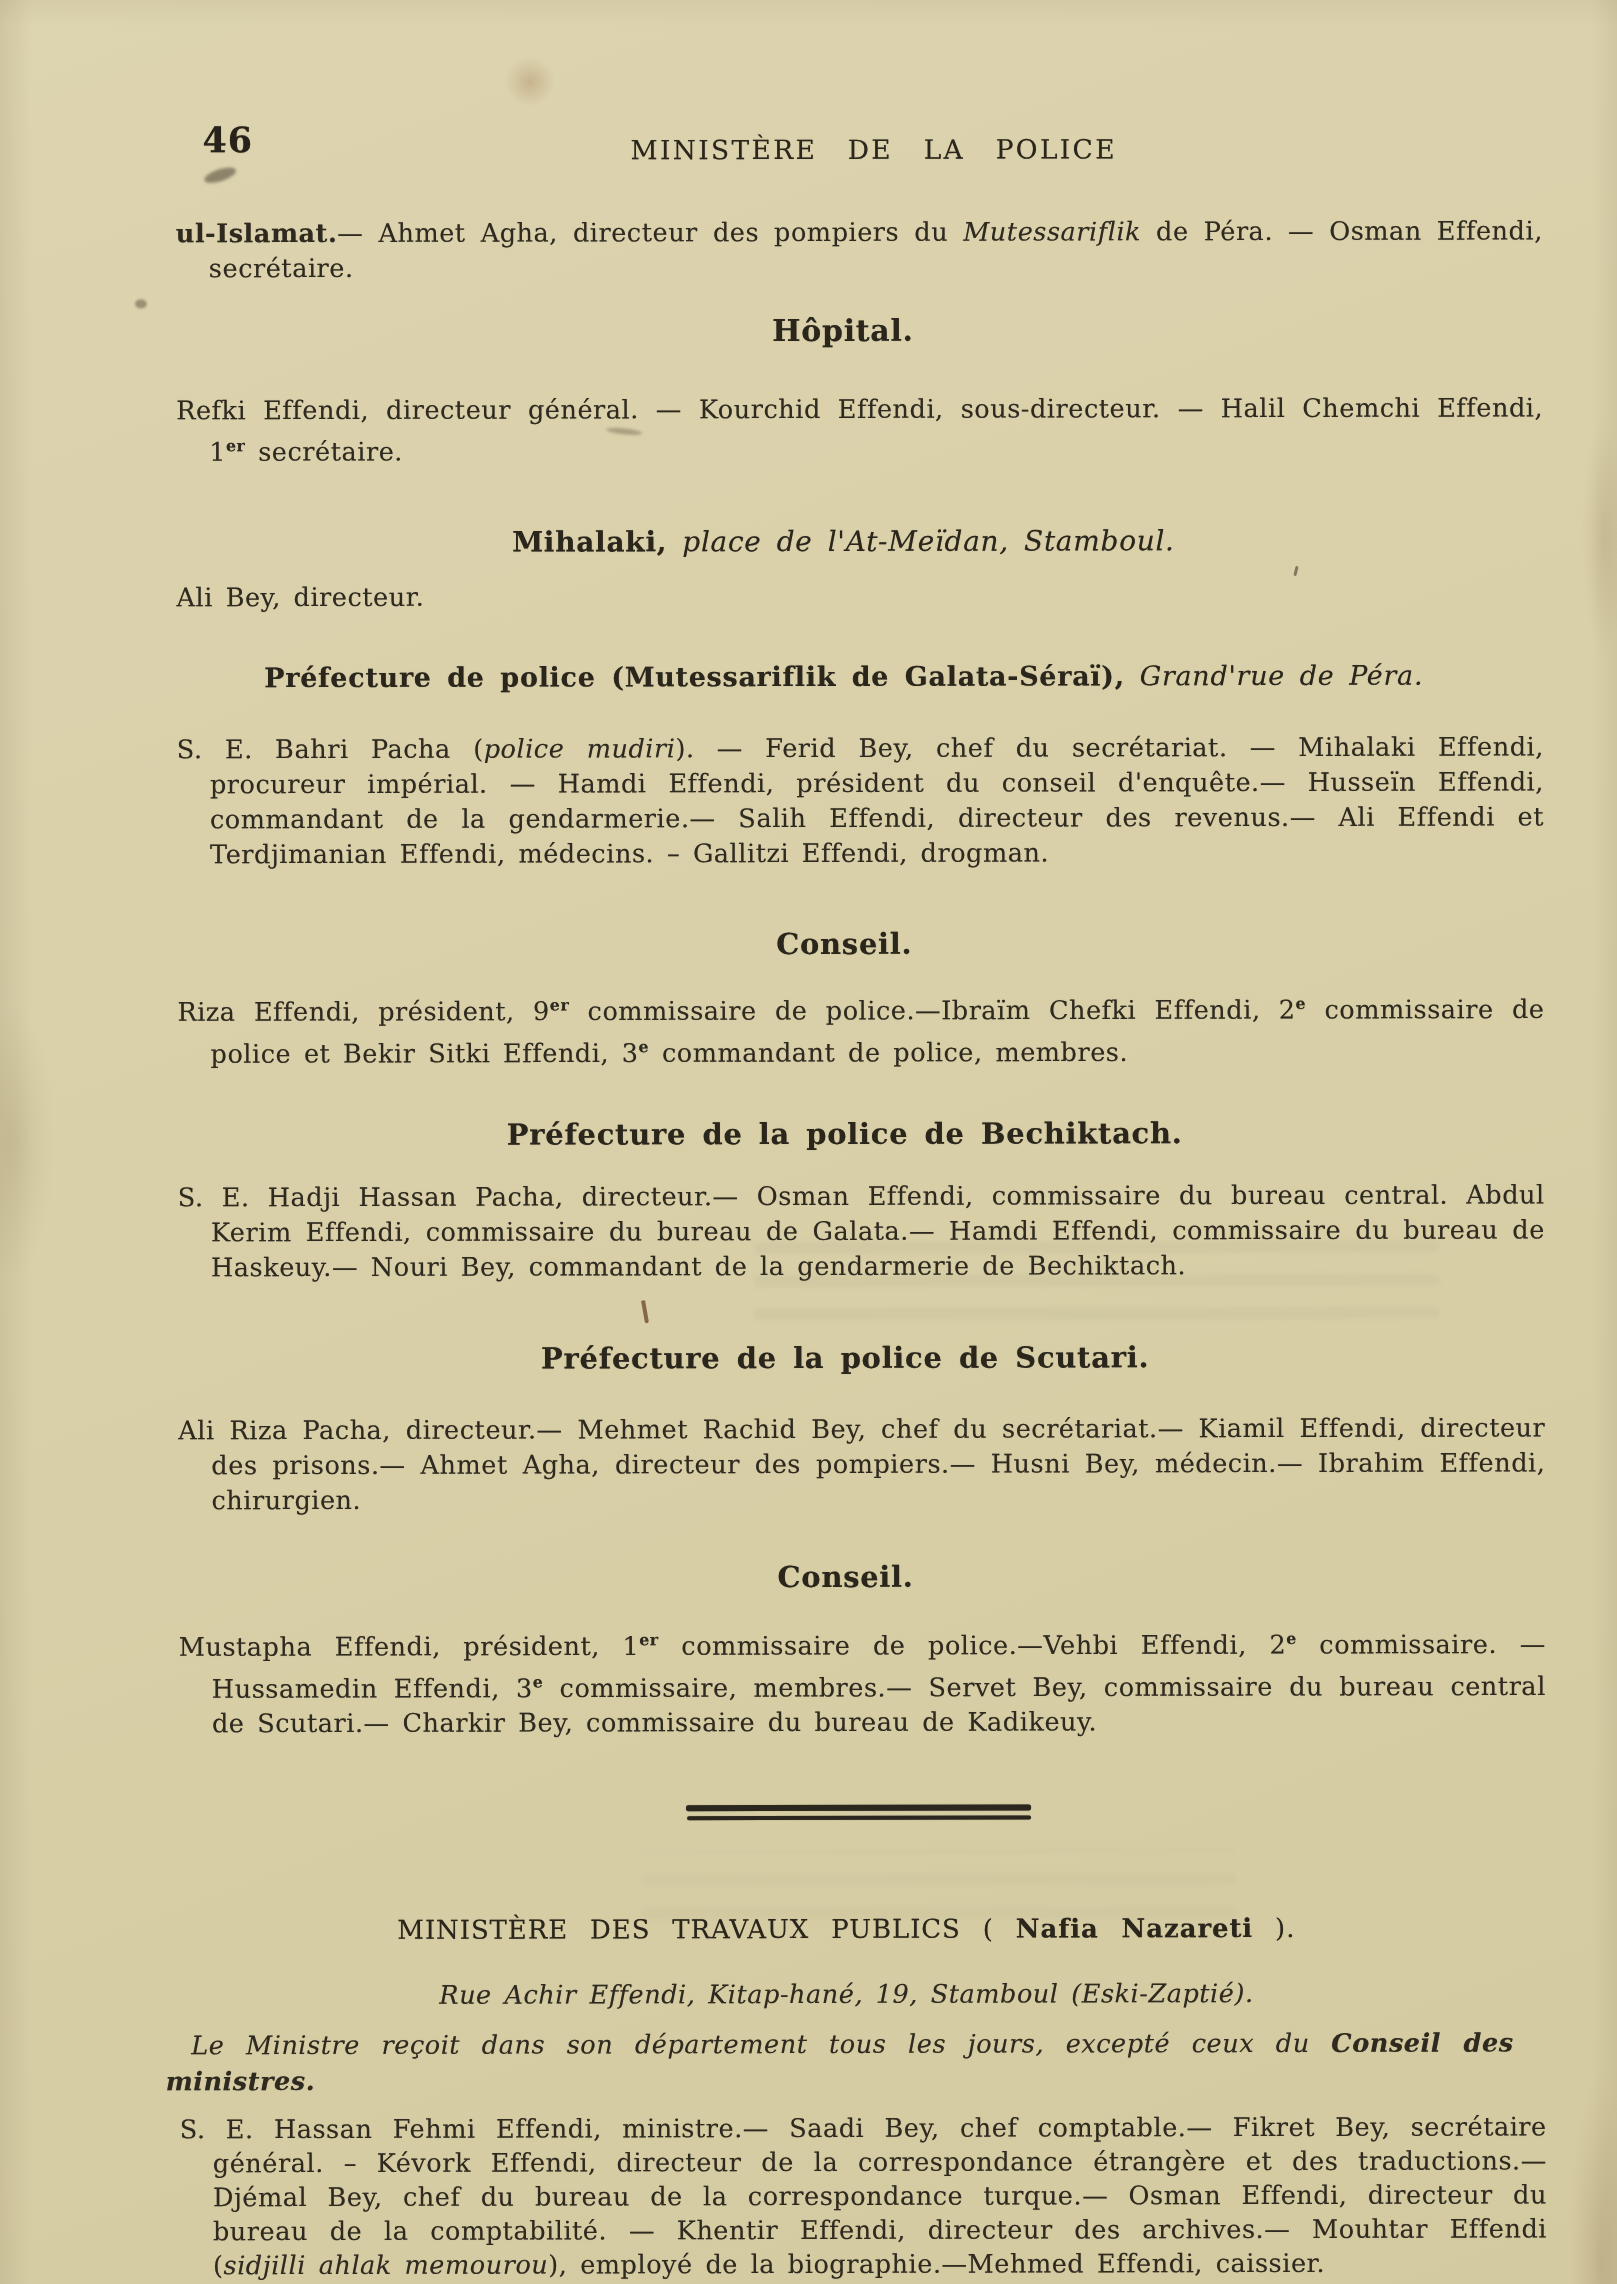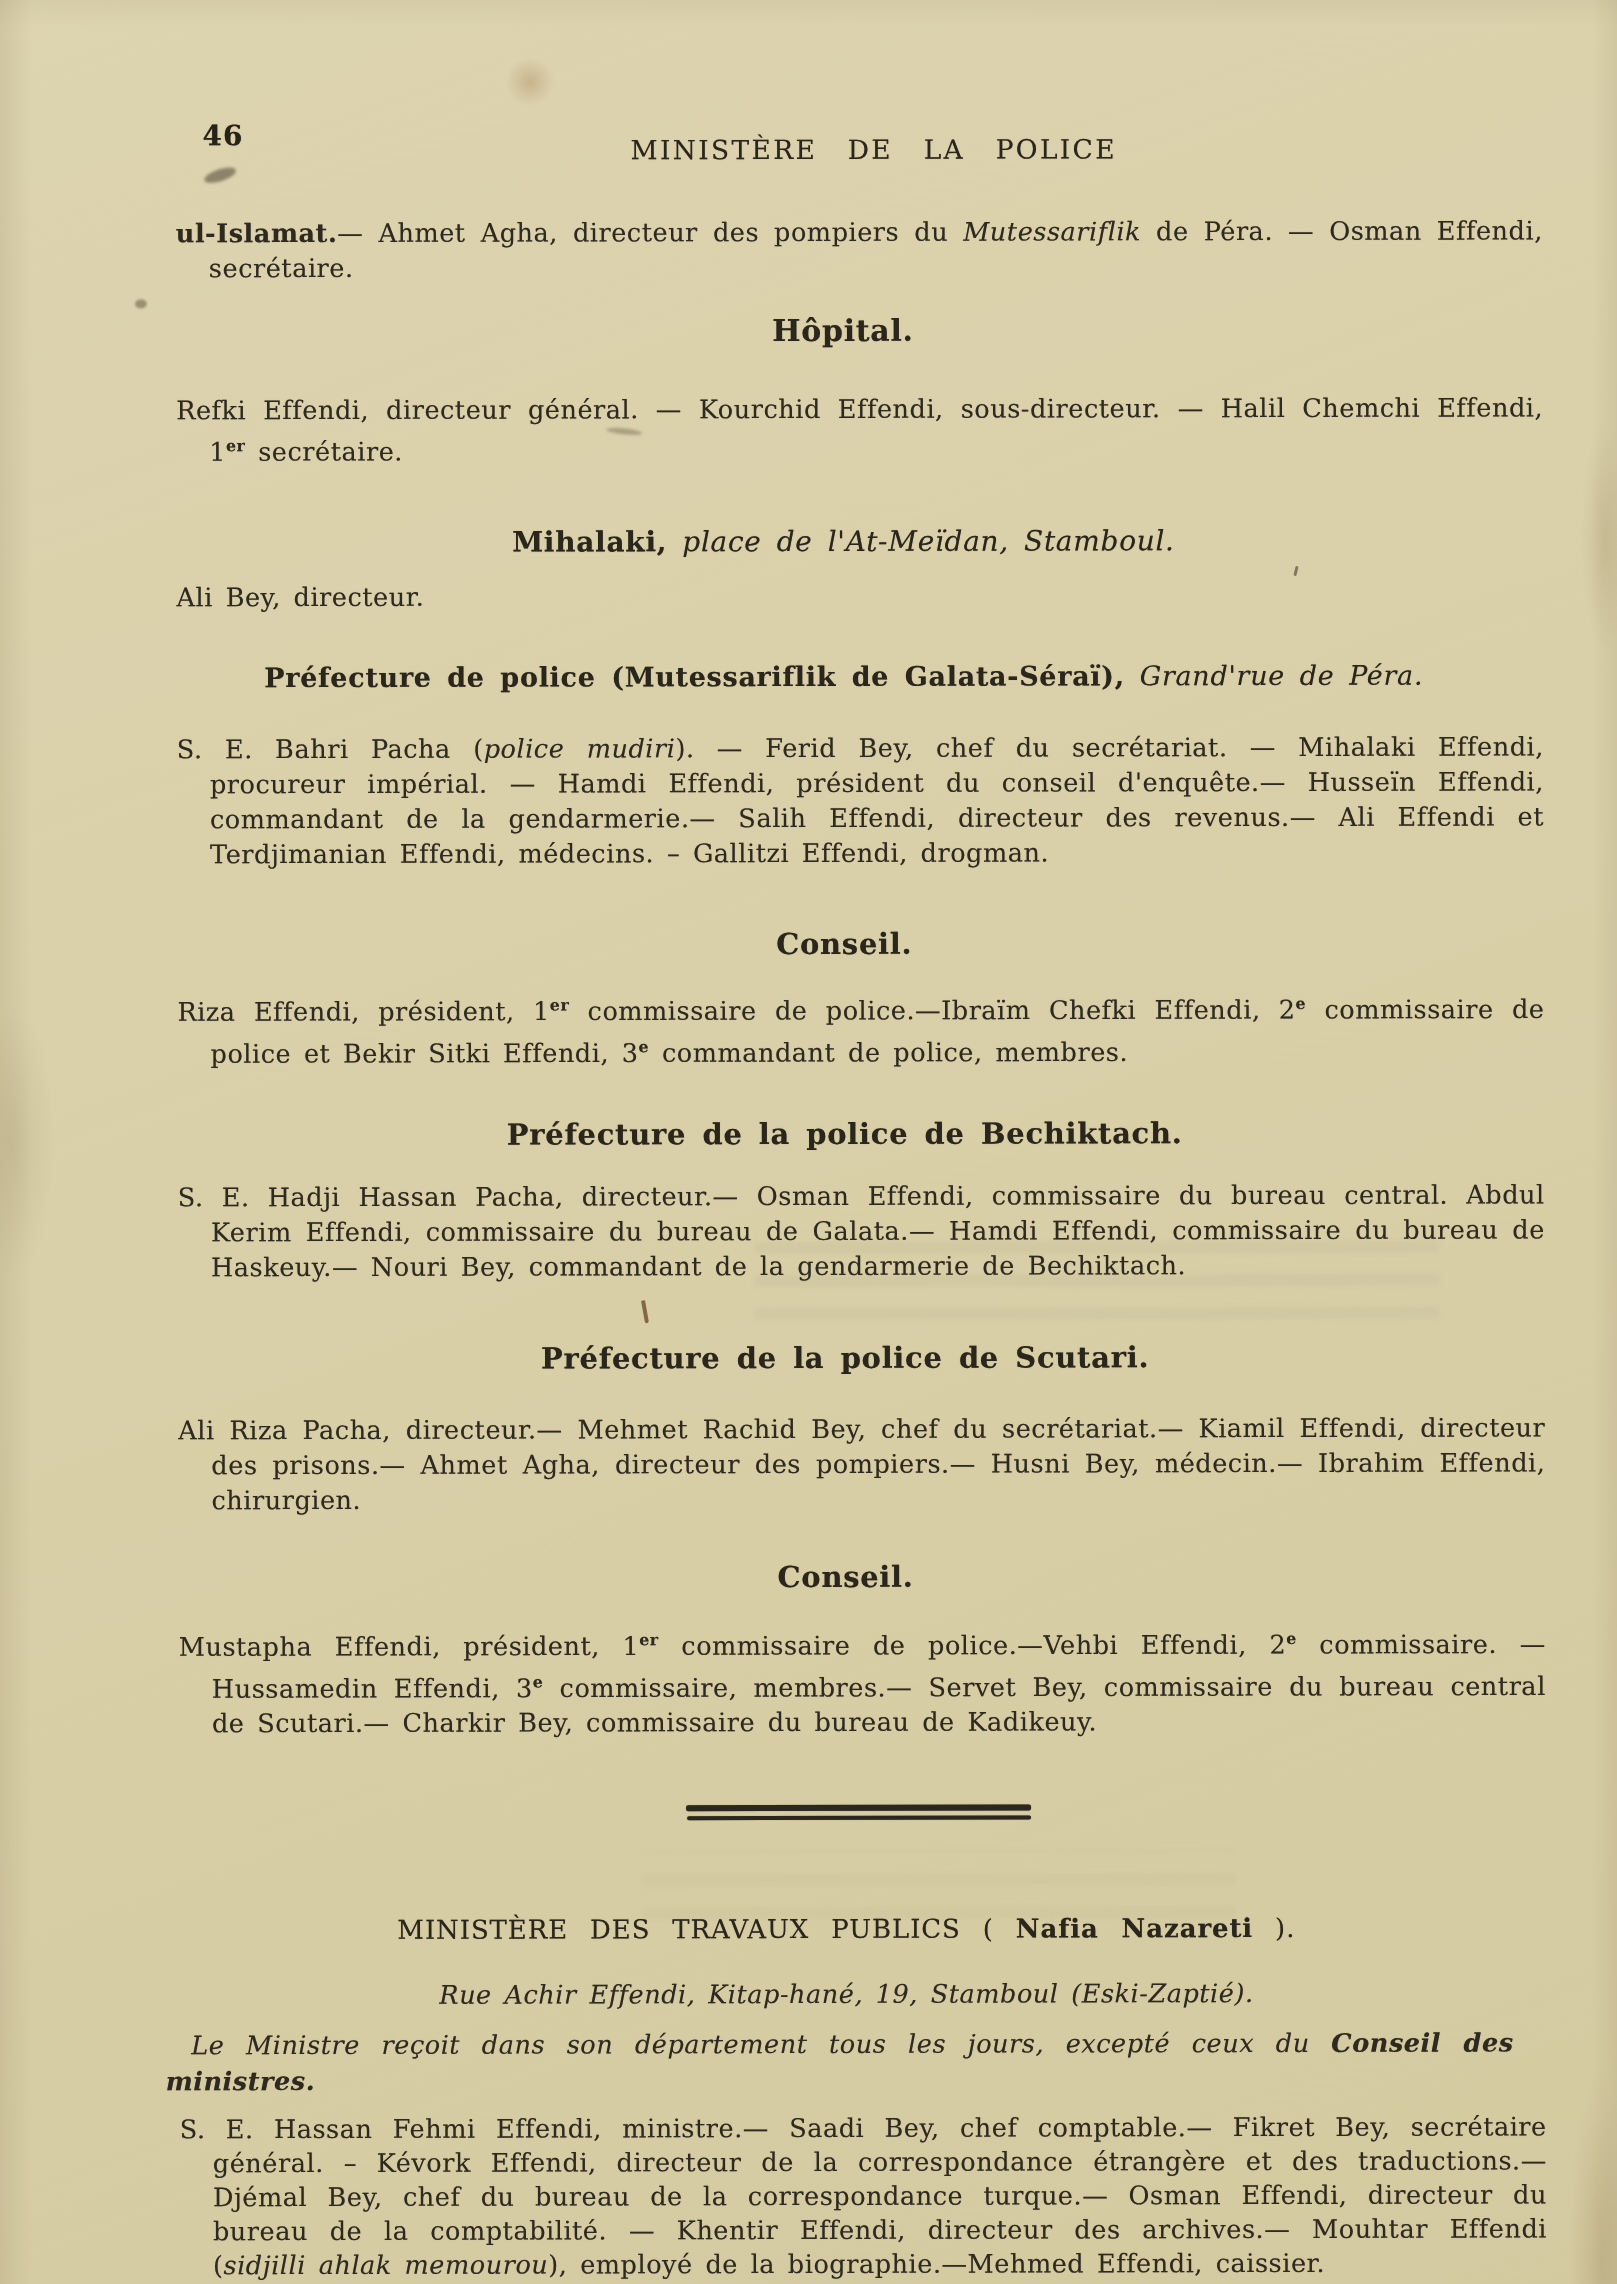--- a/index.html
+++ b/index.html
@@ -38,21 +38,21 @@
     text-align:center;font-weight:700;margin:0;
     letter-spacing:0.7px;word-spacing:5.5px;
     text-shadow:0 0 0.7px rgba(40,35,25,.5);
     color:#2b261c;
   }
   .i{font-style:italic;}
   .b{font-weight:700;}
   .sup{font-size:62%;vertical-align:super;letter-spacing:0.5px;font-weight:bold;}
   .pagenum{
     position:absolute;left:205px;top:118px;
-    font-size:28px;font-weight:700;letter-spacing:0.9px;
+    font-size:35px;font-weight:700;letter-spacing:0.9px;
     color:#28231a;text-shadow:0 0 0.9px rgba(40,35,26,.55);
   }
   .runhead{
     position:absolute;left:633px;top:134px;white-space:nowrap;
     font-size:26.5px;letter-spacing:2.3px;word-spacing:20px;
     color:#2b261c;text-shadow:0 0 0.7px rgba(43,38,28,.5);
   }
   .rule{position:absolute;background:#2c271e;border-radius:2.3px;box-shadow:0 0 0.9px rgba(44,39,30,.6);}
   .stain{position:absolute;border-radius:50%;}
   .ghost{position:absolute;filter:blur(2.7px);opacity:.55;
@@ -83,21 +83,21 @@
     <div class="stain" style="left:1296px;top:567px;width:3.2px;height:10px;background:rgba(60,48,30,.55);border-radius:1.8px;transform:rotate(14deg);"></div>
 
     <p class="body blk" style="top:579px;text-align:left;">Ali Bey, directeur.</p>
 
     <h3 class="heading blk" style="top:661px;font-size:27px;"><span>Préfecture de police (Mutessariflik de Galata-Séraï),</span><span class="i" style="font-weight:400;margin-top:33px;"> Grand'rue de Péra.</span></h3>
 
     <p class="body hang blk" style="top:731px"><span>S. E. Bahri Pacha (</span><span class="i">police mudiri</span><span>). — Ferid Bey, chef du secrétariat. — Mihalaki Effendi, procureur impérial. — Hamdi Effendi, président du conseil d'enquête.— Husseïn Effendi, commandant de la gendarmerie.— Salih Effendi, directeur des revenus.— Ali Effendi et Terdjimanian Effendi, médecins. – Gallitzi Effendi, drogman.</span></p>
 
     <h3 class="heading blk" style="top:927px;font-size:29px;">Conseil.</h3>
 
-    <p class="body hang blk" style="top:987px"><span>Riza Effendi, président, 1</span><span class="sup">er</span><span> commissaire de police.—Ibraïm Chefki Effendi, 2</span><span class="sup">e</span><span> commissaire de police et Bekir Sitki Effendi, 3</span><span class="sup">e</span><span> commandant de police, membres.</span></p>
+    <p class="body hang blk" style="top:987px"><span>Riza Effendi, président, 9</span><span class="sup">er</span><span> commissaire de police.—Ibraïm Chefki Effendi, 2</span><span class="sup">e</span><span> commissaire de police et Bekir Sitki Effendi, 3</span><span class="sup">e</span><span> commandant de police, membres.</span></p>
 
     <h3 class="heading blk" style="top:1117px;font-size:29px;">Préfecture de la police de Bechiktach.</h3>
 
     <p class="body hang blk" style="top:1179px">S. E. Hadji Hassan Pacha, directeur.— Osman Effendi, commissaire du bureau central. Abdul Kerim Effendi, commissaire du bureau de Galata.— Hamdi Effendi, commissaire du bureau de Haskeuy.— Nouri Bey, commandant de la gendarmerie de Bechiktach.</p>
 
     <div class="stain" style="left:643px;top:1300px;width:4.1px;height:23px;background:#6f4e2a;border-radius:0.9px 0.9px 2.7px 2.7px;transform:rotate(-10deg);opacity:.8;"></div>
 
     <div class="ghost" style="left:754px;top:1233px;width:685px;height:87px;"></div>
 
     <h3 class="heading blk" style="top:1341px;font-size:29px;">Préfecture de la police de Scutari.</h3>

